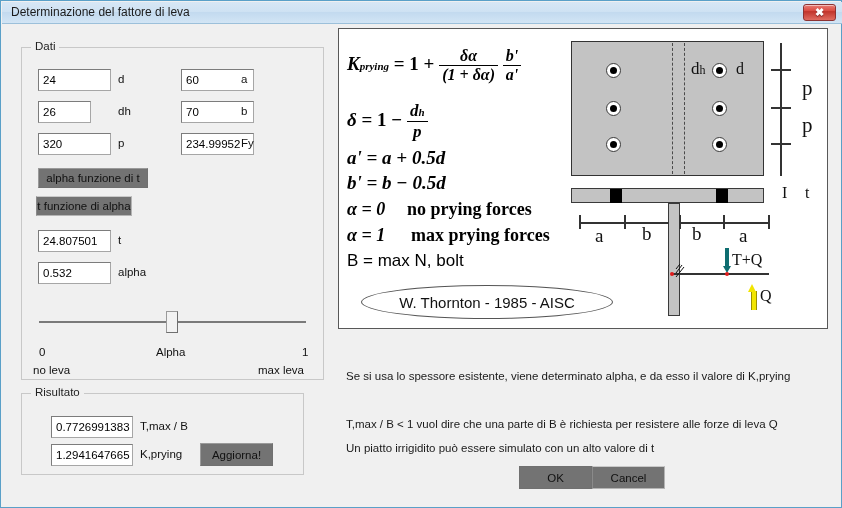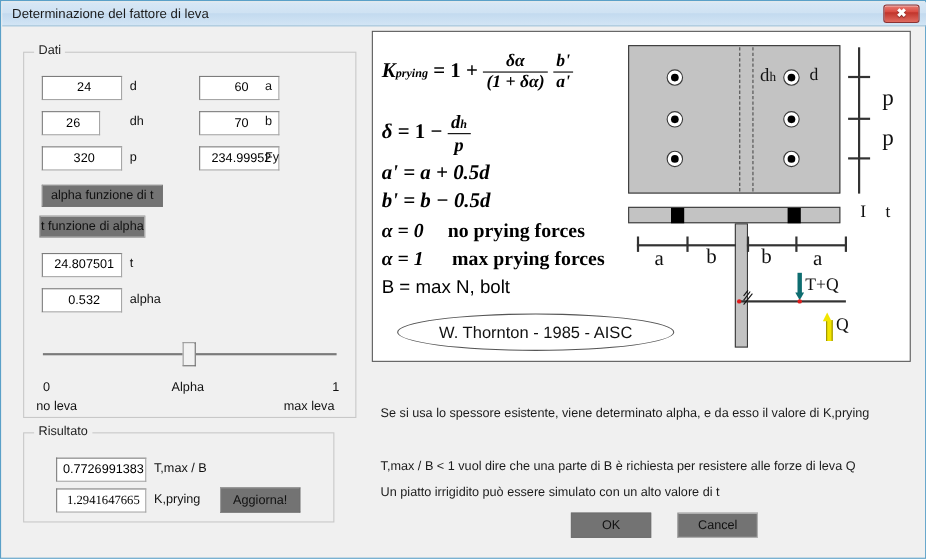--- a/index.html
+++ b/index.html
@@ -22,21 +22,21 @@
 
   
   .groupbox{position:absolute;border:1px solid #c8c8c8;box-sizing:border-box;background:transparent;}
   .grouplabel{position:absolute;top:-8px;left:9px;background:#f0f0f0;padding:0 4px;
               font-size:11.5px;color:#222;}
 
   
   .tfield{position:absolute;box-sizing:border-box;background:#fff;
           border:1px solid #a6a6a6;border-top-color:#7c7c7c;border-left-color:#7c7c7c;
           font-family:"Liberation Sans",sans-serif;font-size:11.5px;color:#000;
-          padding:1px 0 0 4px;line-height:18px;white-space:nowrap;overflow:hidden;text-align:center;}
+          padding:1px 0 0 4px;line-height:18px;white-space:nowrap;overflow:hidden;}
   .flabel{position:absolute;font-size:11.5px;color:#111;white-space:nowrap;}
 
   
   .btn{position:absolute;box-sizing:border-box;background:#737373;
        border:1px solid #9a9a9a;border-right-color:#707070;border-bottom-color:#707070;
        font-family:"Liberation Sans",sans-serif;font-size:11.5px;color:#111;
        display:flex;align-items:center;justify-content:center;cursor:pointer;white-space:nowrap;}
   .btn.flatish{border:1px solid #b4b4b4;border-left-color:#8a8a8a;border-top-color:#c9c9c9;}
 
   
@@ -133,21 +133,21 @@
   <div class="s-lab" style="left:32px;top:363px;">no leva</div>
   <div class="s-lab" style="left:257px;top:363px;">max leva</div>
 
   <div class="groupbox" style="left:20px;top:392px;width:283px;height:82px;">
     <div class="grouplabel">Risultato</div>
   </div>
 
   <div class="tfield" style="left:50px;top:415px;width:82px;height:22px;">0.7726991383</div>
   <div class="flabel" style="left:139px;top:419px;">T,max / B</div>
 
-  <div class="tfield" style="left:50px;top:443px;width:82px;height:22px;font-family:Liberation Serif, serif;">1.2941647665</div>
+  <div class="tfield" style="left:50px;top:443px;width:82px;height:22px;">1.2941647665</div>
   <div class="flabel" style="left:139px;top:447px;">K,prying</div>
 
   <div class="btn" style="left:199px;top:442px;width:73px;height:23px;">Aggiorna!</div>
 
   <div class="picture" style="left:337px;top:27px;width:490px;height:301px;">
 
     <div class="formula fml-b" style="left:8px;top:18px;font-size:19px;">
       <span>K</span><span style="font-size:11px;">prying</span>
       <span style="font-style:normal;">= 1 +</span>
       <span class="frac" style="font-size:16px;">
@@ -245,15 +245,15 @@
           <line x1="1" y1="6" x2="5" y2="1" stroke="#111" stroke-width="1"></line>
         </svg>
     </div>
   </div>
 
   <div class="note" style="left:345px;top:369px;">Se si usa lo spessore esistente, viene determinato alpha, e da esso il valore di K,prying</div>
   <div class="note" style="left:345px;top:417px;">T,max / B &lt; 1 vuol dire che una parte di B è richiesta per resistere alle forze di leva Q</div>
   <div class="note" style="left:345px;top:441px;text-align:right;">Un piatto irrigidito può essere simulato con un alto valore di t</div>
 
   <div class="btn" style="left:518px;top:465px;width:73px;height:23px;border-color:#707070;">OK</div>
-  <div class="btn flatish" style="left:591px;top:465px;width:73px;height:23px;margin-left:24px;">Cancel</div>
+  <div class="btn flatish" style="left:591px;top:465px;width:73px;height:23px;">Cancel</div>
 
 </div>
 
 </body></html>

